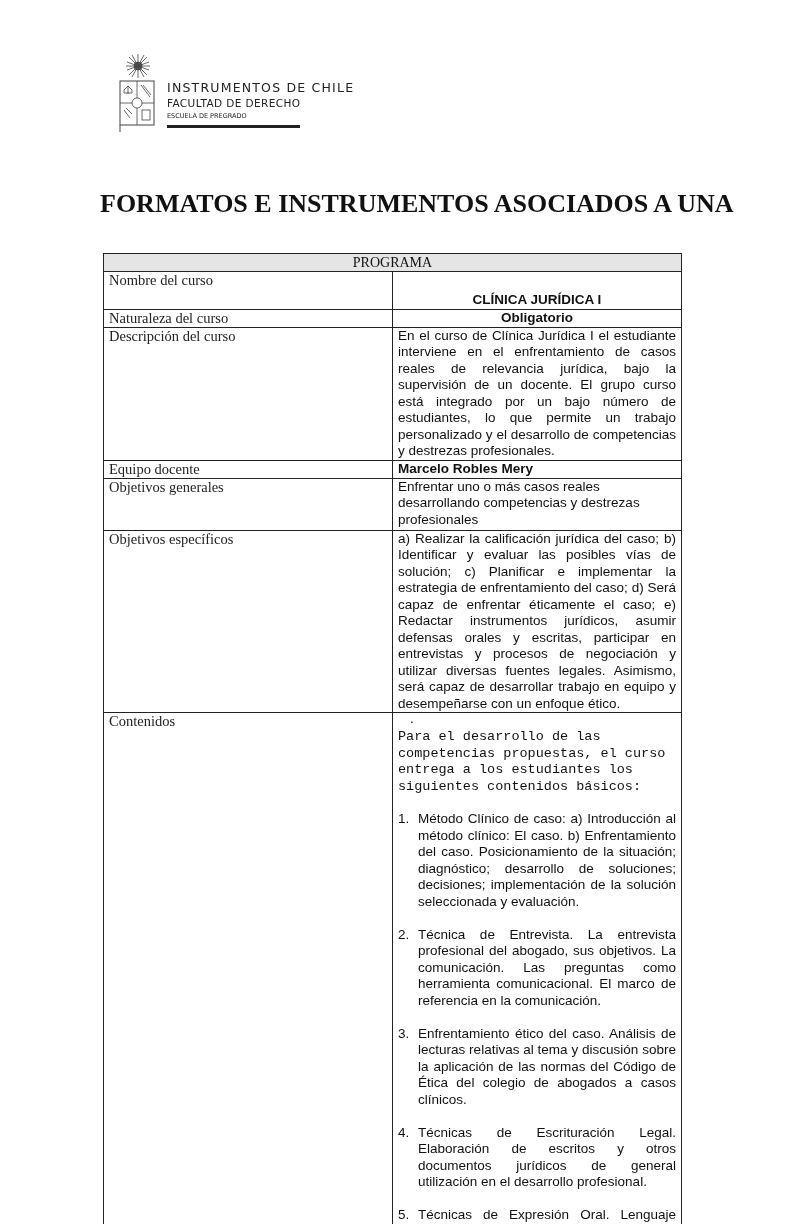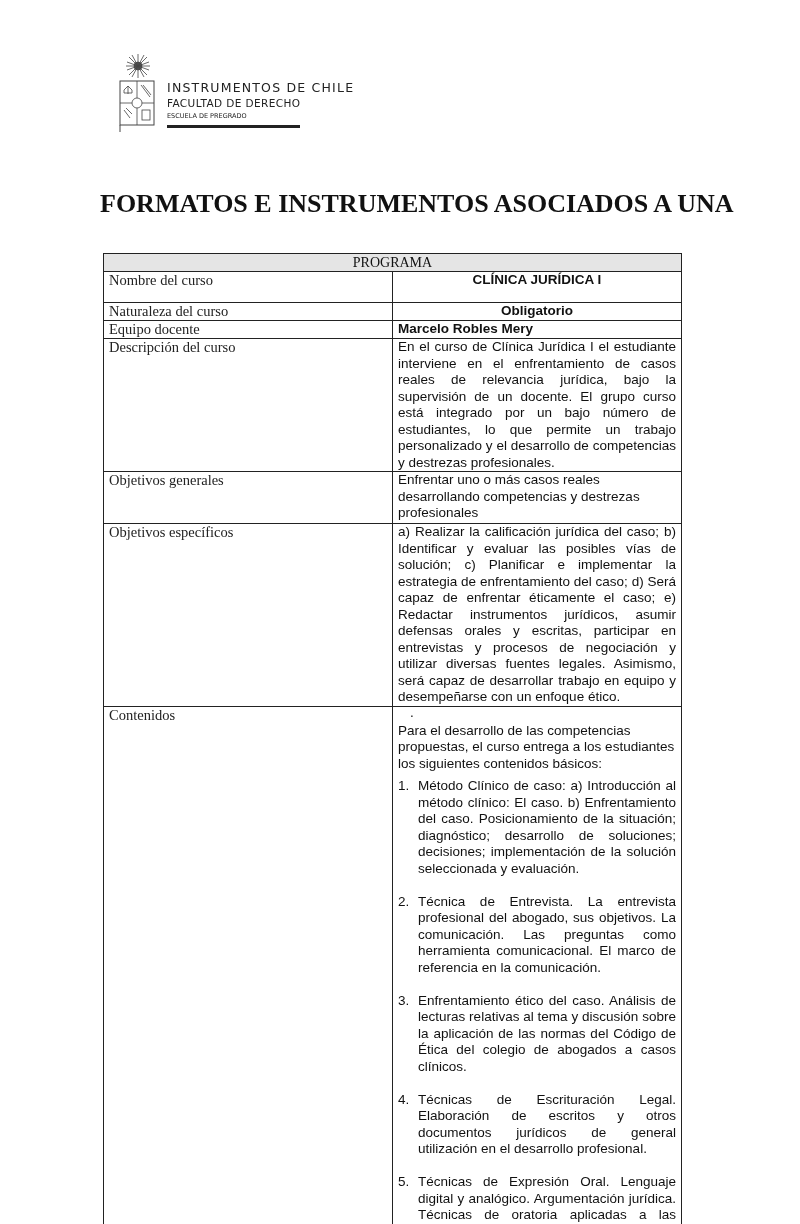--- a/index.html
+++ b/index.html
@@ -20,21 +20,21 @@
   td.hdr { background: #e5e5e5; text-align: center; font-family: "Liberation Serif", serif; font-size: 14px; height: 17px; line-height: 17px; padding: 0; }
   td.lbl { width: 158px; font-family: "Liberation Serif", serif; font-size: 14.5px; line-height: 17px; color: #222; padding-left: 6px; }
   td.val { font-family: "Liberation Sans", sans-serif; font-size: 13.5px; line-height: 16.5px; color: #111; }
   .just { text-align: justify; }
   .center-bold { text-align: center; font-weight: bold; }
   .bold { font-weight: bold; }
   ol.content-list { margin: 0; padding: 0 0 0 0; list-style: none; }
   ol.content-list li { position: relative; padding-left: 20px; margin-bottom: 16.5px; text-align: justify; }
   ol.content-list li .num { position: absolute; left: 0; top: 0; }
   .dot { padding-left: 12px; height: 16px; line-height: 12px; }
-  .para { margin: 0 0 6px 0; }
+  .para { margin: 0 0 16px 0; font-family: Liberation Mono, monospace; }
 </style>
 </head>
 <body>
 
 <div class="header">
   <svg class="crest" viewBox="0 0 40 80" width="40" height="80">
     <g stroke="#444" stroke-width="0.8" fill="none">
       <circle cx="20" cy="14" r="4" fill="#555"></circle>
       <line x1="20" y1="2" x2="20" y2="26"></line>
         <line x1="8" y1="14" x2="32" y2="14"></line>
@@ -65,33 +65,33 @@
   <div>FORMATOS E INSTRUMENTOS ASOCIADOS A UNA</div>
 </div>
 
 <table class="prog">
   <tbody>
       <tr>
     <td class="hdr" colspan="2">PROGRAMA</td>
   </tr>
   <tr style="height:31px;">
     <td class="lbl">Nombre del curso</td>
-    <td class="val center-bold" style="padding-top:0;text-align:center;">CLÍNICA JURÍDICA I</td>
+    <td class="val center-bold" style="padding-top:20px;text-align:center;">CLÍNICA JURÍDICA I</td>
   </tr>
   <tr>
     <td class="lbl">Naturaleza del curso</td>
     <td class="val center-bold">Obligatorio</td>
   </tr>
+  <tr style="height:116px;">
+    <td class="lbl">Descripción del curso</td>
+    <td class="val just">En el curso de Clínica Jurídica I el estudiante interviene en el enfrentamiento de casos reales de relevancia jurídica, bajo la supervisión de un docente. El grupo curso está integrado por un bajo número de estudiantes, lo que permite un trabajo personalizado y el desarrollo de competencias y destrezas profesionales.</td>
+  </tr>
   <tr>
     <td class="lbl">Equipo docente</td>
     <td class="val bold">Marcelo Robles Mery</td>
-  </tr>
-  <tr style="height:116px;">
-    <td class="lbl">Descripción del curso</td>
-    <td class="val just">En el curso de Clínica Jurídica I el estudiante interviene en el enfrentamiento de casos reales de relevancia jurídica, bajo la supervisión de un docente. El grupo curso está integrado por un bajo número de estudiantes, lo que permite un trabajo personalizado y el desarrollo de competencias y destrezas profesionales.</td>
   </tr>
   <tr style="height:52px;">
     <td class="lbl">Objetivos generales</td>
     <td class="val">Enfrentar uno o más casos reales desarrollando competencias y destrezas profesionales</td>
   </tr>
   <tr style="height:150px;">
     <td class="lbl">Objetivos específicos</td>
     <td class="val just">a) Realizar la calificación jurídica del caso; b) Identificar y evaluar las posibles vías de solución; c) Planificar e implementar la estrategia de enfrentamiento del caso; d) Será capaz de enfrentar éticamente el caso; e) Redactar instrumentos jurídicos, asumir defensas orales y escritas, participar en entrevistas y procesos de negociación y utilizar diversas fuentes legales. Asimismo, será capaz de desarrollar trabajo en equipo y  desempeñarse con un enfoque ético.</td>
   </tr>
   <tr style="height:446px;">

